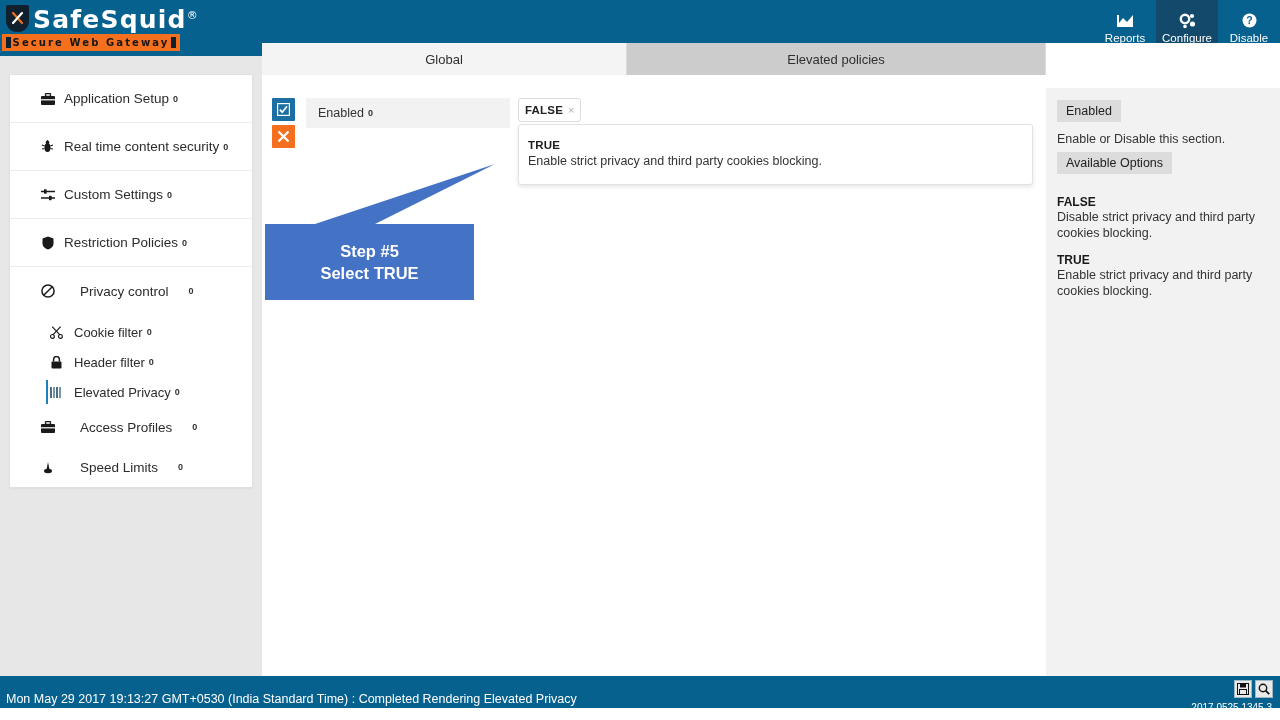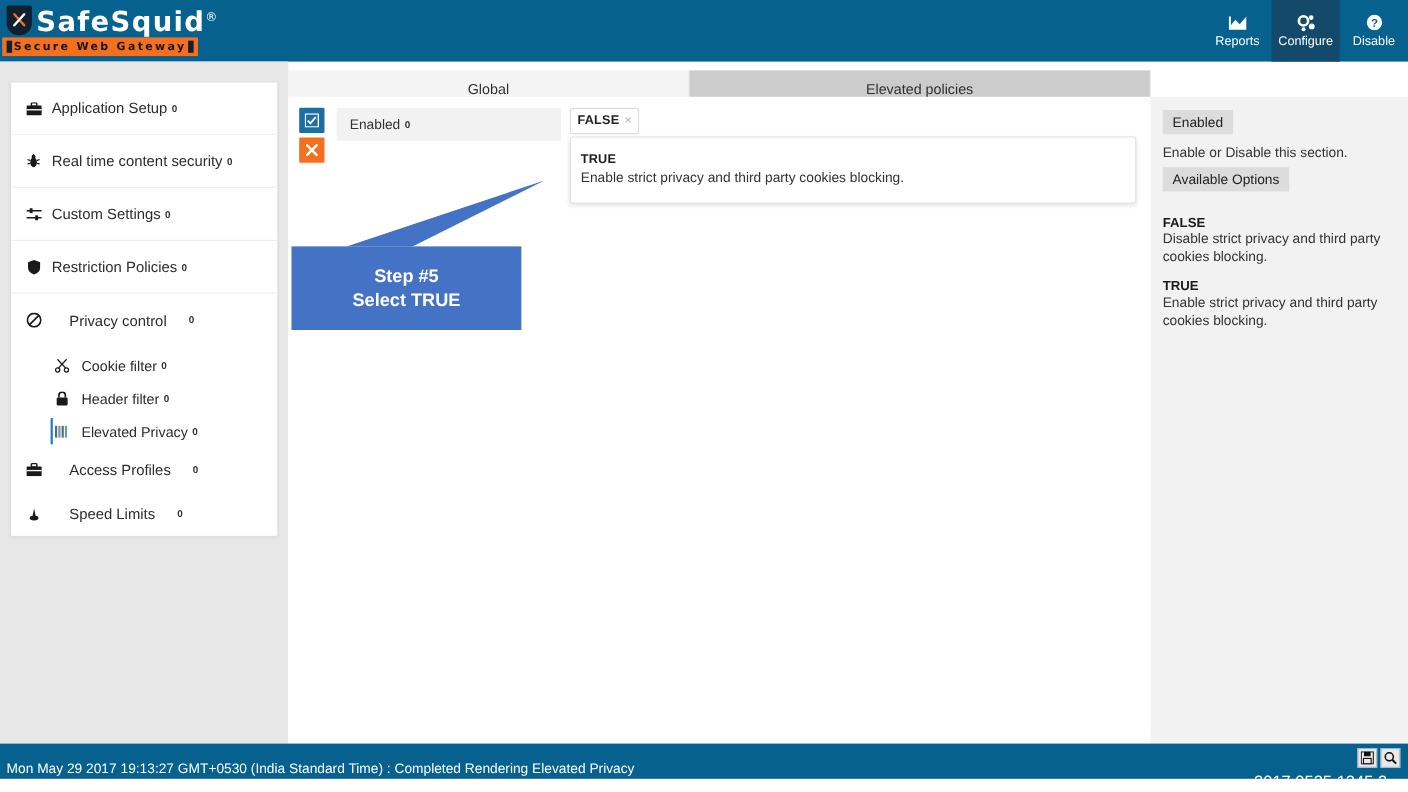--- a/index.html
+++ b/index.html
@@ -70,21 +70,21 @@
   .sidebar {
     position: absolute; left: 9px; top: 74px; width: 244px;
     background: #ffffff;
     border: 1px solid #e0e0e0;
     border-radius: 2px;
     box-shadow: 0 1px 2px rgba(0,0,0,0.04);
     overflow: hidden;
   }
   .side-item {
     position: relative; display: flex; align-items: center;
-    height: 48px; padding-left: 12px;
+    height: 48px; padding-left: 29px;
     border-bottom: 1px solid #ededed;
     font-size: 13.5px; color: #2c2c2c; cursor: pointer;
     background: #ffffff;
   }
   .side-item.sub { height: 30px; padding-left: 38px; border-bottom: none; font-size: 13px; }
   .side-item.sub.first { margin-top: 2px; }
   .side-item.nb { border-bottom: none; gap: 16px; }
   .side-item.selected::before {
     content: ""; position: absolute; left: 36px; top: 3px;
     width: 2px; height: 24px; background: #1c7fc0;
@@ -94,21 +94,21 @@
     align-items: center; justify-content: center; flex: 0 0 17px;
   }
   .side-item.sub .side-ic { margin-right: 9px; }
   .badge0 {
     font-size: 9px; vertical-align: super; margin-left: 4px;
     color: #333; font-weight: bold;
   }
 
   
   .tabbar {
-    position: absolute; left: 262px; top: 64px; width: 1018px; height: 32px;
+    position: absolute; left: 262px; top: 43px; width: 1018px; height: 32px;
     display: flex;
   }
   .tab {
     height: 32px; display: flex; align-items: center; justify-content: center;
     font-size: 13px; color: #2f2f2f; cursor: pointer;
     border-right: 1px solid #dcdcdc;
   }
   .tab.global { width: 365px; background: #f4f4f4; }
   .tab.elev { width: 419px; background: #cccccc; }
   .tab-rest { flex: 1; background: #ffffff; }
@@ -182,22 +182,22 @@
   .footer-msg {
     position: absolute; left: 6px; top: 16px;
     color: #ffffff; font-size: 12.5px;
   }
   .footer-icons { position: absolute; right: 7px; top: 4px; display: flex; gap: 3px; }
   .f-icon {
     width: 18px; height: 18px; background: #e9e9e9; border: 1px solid #9fb8c7;
     display: flex; align-items: center; justify-content: center; cursor: pointer;
   }
   .footer-ver {
-    position: absolute; right: 19px; top: 26px;
-    color: #ffffff; font-size: 15px;
+    position: absolute; right: 8px; top: 26px;
+    color: #ffffff; font-size: 10px;
   }
   .scroll-strip {
     position: absolute; left: 262px; top: 665px; width: 784px; height: 11px;
     background: #ffffff;
   }
 </style>
 </head>
 <body>
 
 <div id="app">

